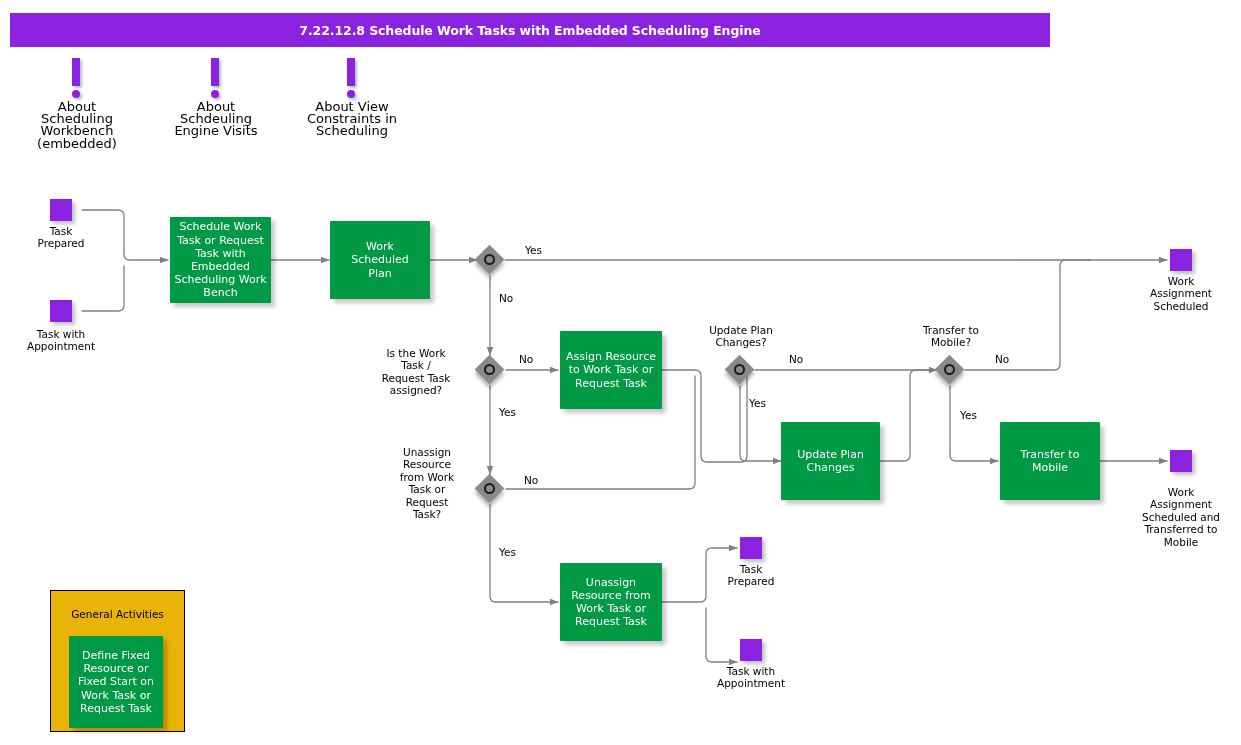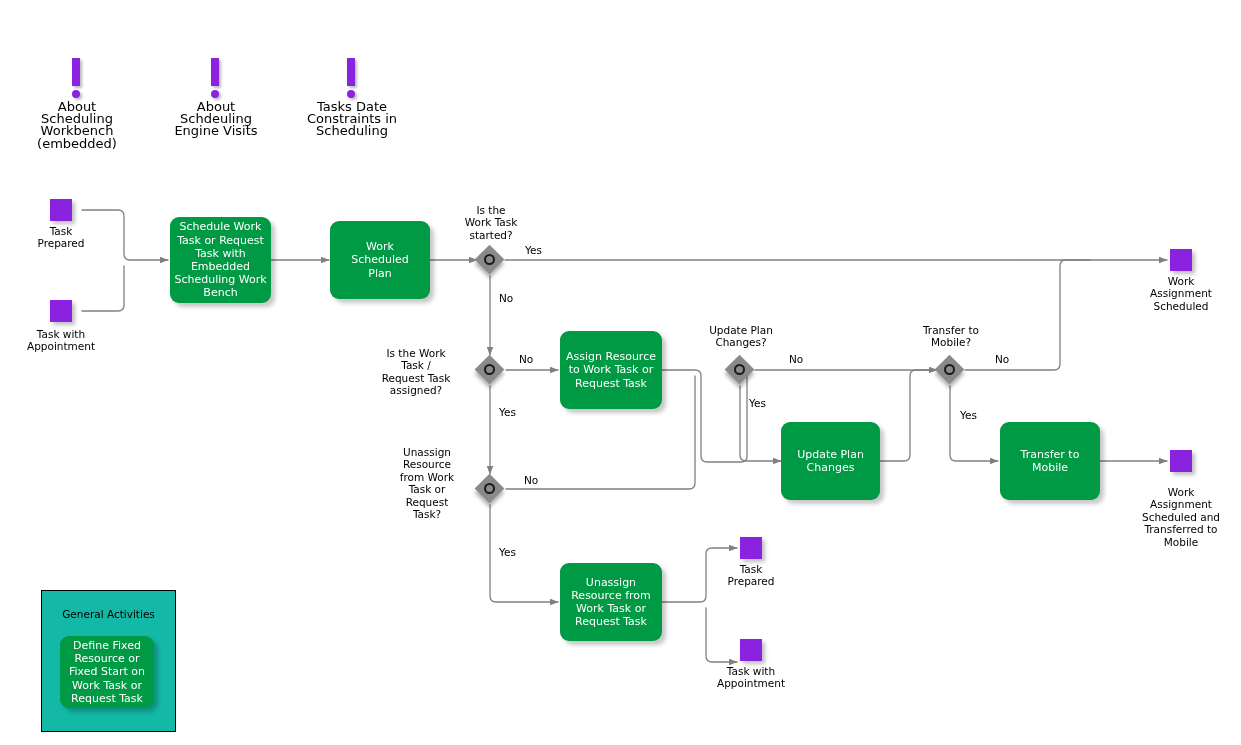--- a/index.html
+++ b/index.html
@@ -82,21 +82,21 @@
     font-size: 13px;
     line-height: 12.2px;
     color: #000000;
     white-space: pre-line;
   }
 
   
   .act {
     position: absolute;
     background: #009944;
-    border-radius: 9px;
+    border-radius: 1px;
     box-shadow: 4px 4px 4px rgba(0,0,0,0.22);
     display: flex;
     align-items: center;
     justify-content: center;
     text-align: center;
     box-sizing: border-box;
   }
   .act .atxt {
     color: #ffffff;
     font-size: 11px;
@@ -164,26 +164,26 @@
   .branch {
     position: absolute;
     font-size: 10.5px;
     line-height: 12px;
     color: #000000;
   }
 
   
   .legend {
     position: absolute;
-    left: 41px;
+    left: 50px;
     top: 590px;
     width: 135px;
     height: 142px;
     border: 1.6px solid #000000;
-    background: #14b8a6;
+    background: #eab308;
     box-sizing: border-box;
   }
   .legend .ltitle {
     position: absolute;
     left: 0;
     top: 17px;
     width: 100%;
     text-align: center;
     font-size: 10.5px;
     color: #000000;
@@ -235,20 +235,23 @@
       <path d="M880,461 H904 Q910,461 910,455 V376 Q910,370 916,370 H930" marker-end="none"></path>
 
       <path d="M965,370 H1054 Q1060,370 1060,364 V266 Q1060,260 1066,260 H1090" marker-end="none"></path>
 
       <path d="M950,386 V455 Q950,461 956,461 H998"></path>
 
       <path d="M1100,461 H1167"></path>
     </g>
   </svg>
 
+  <div class="titlebar">
+    <span class="ttxt">7.22.12.8 Schedule Work Tasks with Embedded Scheduling Engine</span>
+  </div>
 
   <div class="note" style="left:17px; top:58px;">
     <div class="bang">
       <div class="bar"></div>
       <div class="dot"></div>
     </div>
     <div class="ntxt">About
 Scheduling
 Workbench
 (embedded)</div>
@@ -262,21 +265,21 @@
     <div class="ntxt">About
 Schdeuling
 Engine Visits</div>
   </div>
 
   <div class="note" style="left:292px; top:58px;">
     <div class="bang">
       <div class="bar"></div>
       <div class="dot"></div>
     </div>
-    <div class="ntxt">Tasks Date
+    <div class="ntxt">About View
 Constraints in
 Scheduling</div>
   </div>
 
   <div class="evt" style="left:50px; top:199px;"></div>
   <div class="evtlabel" style="left:-14px; top:225px;">Task
 Prepared</div>
 
   <div class="evt" style="left:50px; top:300px;"></div>
   <div class="evtlabel" style="left:-14px; top:328px;">Task with
@@ -337,23 +340,20 @@
     <span class="atxt">Unassign
 Resource from
 Work Task or
 Request Task</span>
   </div>
 
   <div class="dec" style="left:476px; top:246px;">
     <div class="dia"></div>
     <div class="ring"></div>
   </div>
-  <div class="declabel" style="left:426px; top:204px;">Is the
-Work Task
-started?</div>
 
   <div class="dec" style="left:476px; top:356px;">
     <div class="dia"></div>
     <div class="ring"></div>
   </div>
   <div class="declabel" style="left:352px; top:347px; width:128px; text-align:center;">Is the Work
 Task /
 Request Task
 assigned?</div>
 
@@ -392,21 +392,21 @@
   <div class="branch" style="left:499px; top:546px;">Yes</div>
 
   <div class="branch" style="left:789px; top:353px;">No</div>
   <div class="branch" style="left:749px; top:397px;">Yes</div>
 
   <div class="branch" style="left:995px; top:353px;">No</div>
   <div class="branch" style="left:960px; top:409px;">Yes</div>
 
   <div class="legend">
     <div class="ltitle">General Activities</div>
-    <div class="act" style="left:18px; top:45px; width:94px; height:72px;">
+    <div class="act" style="left:18px; top:45px; width:94px; height:92px;">
       <span class="atxt">Define Fixed
 Resource or
 Fixed Start on
 Work Task or
 Request Task</span>
     </div>
   </div>
 
 </div>
 

